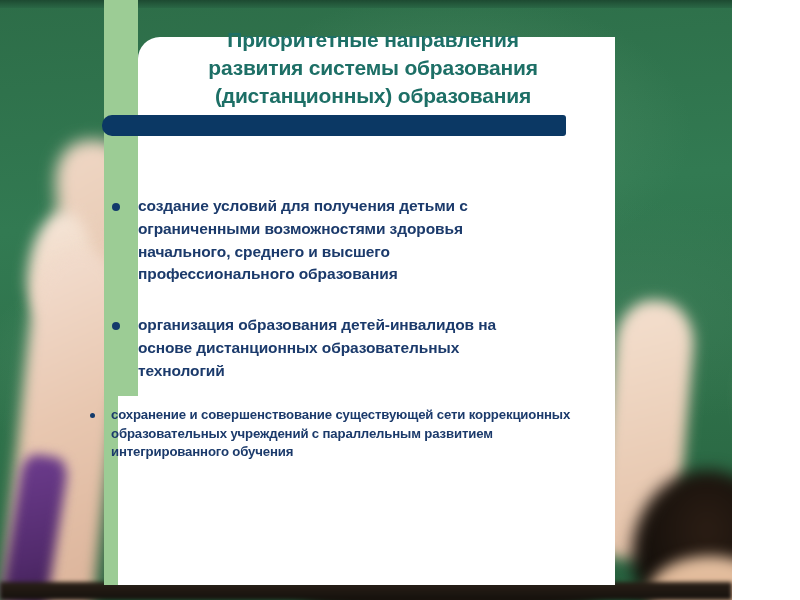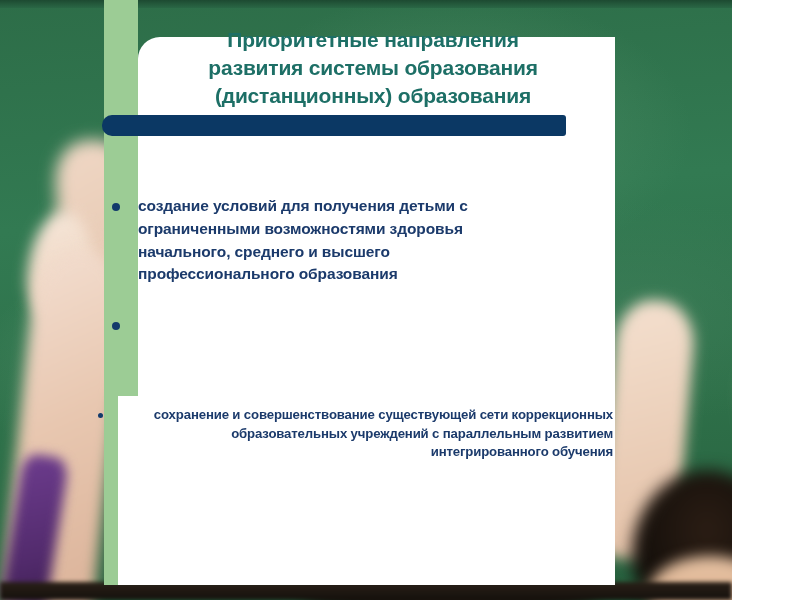--- a/index.html
+++ b/index.html
@@ -203,24 +203,23 @@
     font-size: 15.5px;
     font-weight: bold;
     line-height: 1.47;
     max-width: 396px;
     letter-spacing: -0.1px;
   }
 
   
   .bullets-lower {
     position: absolute;
-    left: 98px; top: 406px;
+    left: 90px; top: 406px;
     width: 520px;
     z-index: 8;
-    text-align: right;
   }
   .bullet-row-sm {
     display: flex;
     align-items: flex-start;
     margin-bottom: 22px;
   }
   .bullet-dot-sm {
     flex: 0 0 auto;
     width: 5px; height: 5px;
     border-radius: 50%;
@@ -271,20 +270,21 @@
 
   <div class="navy-bar"></div>
 
   <div class="bullets-upper">
     <div class="bullet-row">
       <span class="bullet-dot"></span>
       <span class="bullet-text">создание условий для получения детьми с ограниченными возможностями здоровья начального, среднего и высшего профессионального образования</span>
     </div>
     <div class="bullet-row">
       <span class="bullet-dot"></span>
+      <span class="bullet-text">организация образования детей-инвалидов на основе дистанционных образовательных технологий</span>
     </div>
   </div>
 
   <div class="bullets-lower">
     <div class="bullet-row-sm">
       <span class="bullet-dot-sm"></span>
       <span class="bullet-text-sm">сохранение и совершенствование существующей сети коррекционных образовательных учреждений с параллельным развитием интегрированного обучения</span>
     </div>
   </div>
 

